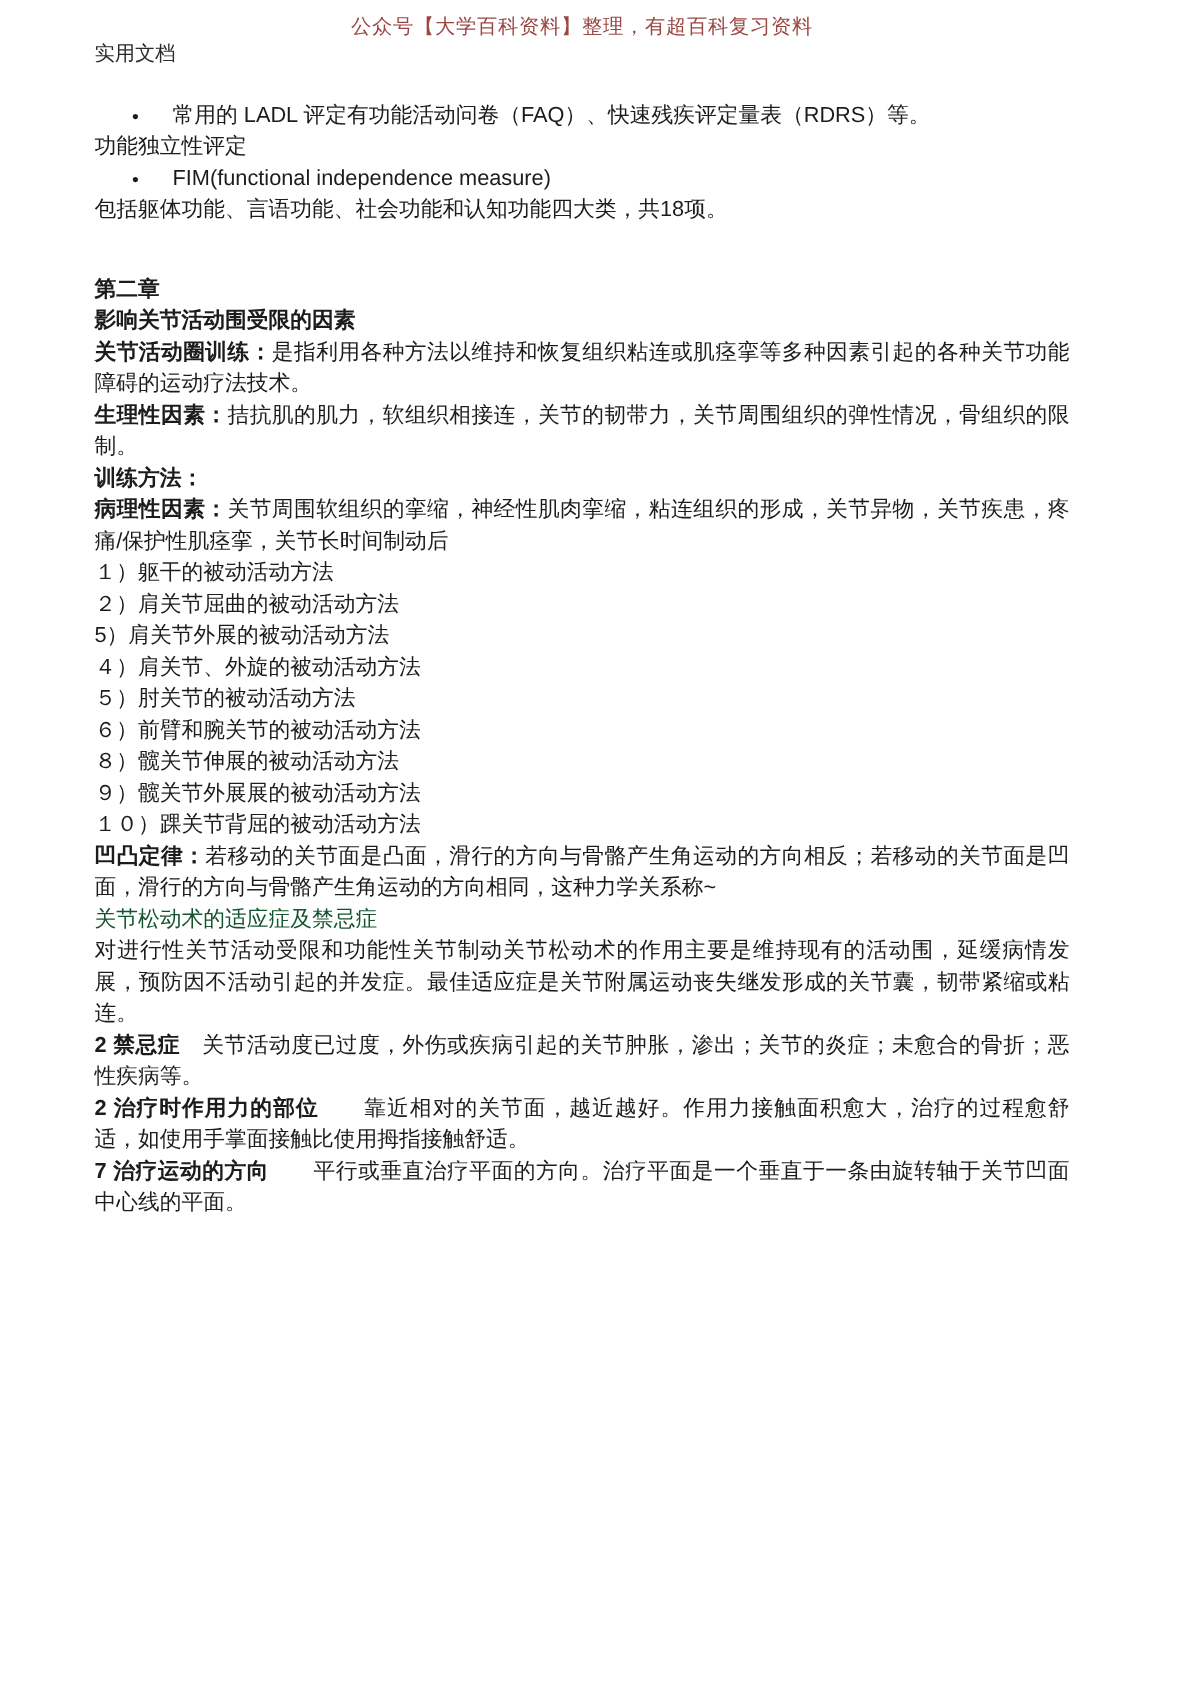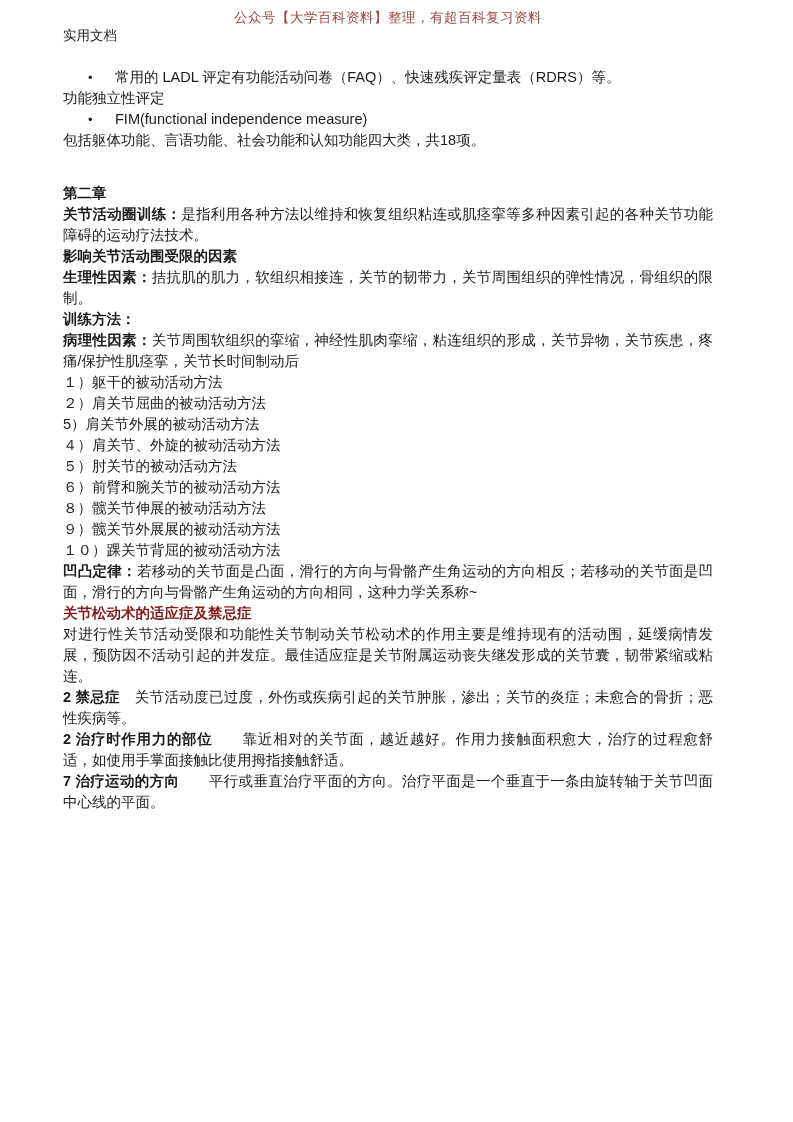--- a/index.html
+++ b/index.html
@@ -27,21 +27,21 @@
   }
   .content{
     margin-top:22px;
     font-size:14.5px;
     line-height:21px;
     text-align:justify;
   }
   .p{margin:0;padding:0;}
   .p .lbl{font-weight:bold;}
   .p.heading{font-weight:bold;}
-  .p.heading-red{font-weight:bold;color:#7f1d1d;}
+  .p.heading-red{font-weight:normal;color:#14532d;}
   .p.gap-top{margin-top:32px;}
   .p.bullet{position:relative;padding-left:52px;}
   .p.bullet .dot{
     position:absolute;left:25px;top:0;
     font-size:13px;
   }
 </style>
 </head>
 <body>
 
@@ -56,23 +56,23 @@
     <p class="p bullet"><span class="dot">•</span><span class="txt">常用的 LADL 评定有功能活动问卷（FAQ）、快速残疾评定量表（RDRS）等。</span></p>
 
     <p class="p"><span class="txt">功能独立性评定</span></p>
 
     <p class="p bullet"><span class="dot">•</span><span class="txt">FIM(functional independence measure)</span></p>
 
     <p class="p"><span class="txt">包括躯体功能、言语功能、社会功能和认知功能四大类，共18项。</span></p>
 
     <p class="p heading gap-top"><span class="txt">第二章</span></p>
 
+    <p class="p heading"><span class="txt">影响关节活动围受限的因素</span></p>
+
     <p class="p"><span class="lbl">关节活动圈训练：</span><span class="txt">是指利用各种方法以维持和恢复组织粘连或肌痉挛等多种因素引起的各种关节功能障碍的运动疗法技术。</span></p>
-
-    <p class="p heading"><span class="txt">影响关节活动围受限的因素</span></p>
 
     <p class="p"><span class="lbl">生理性因素：</span><span class="txt">拮抗肌的肌力，软组织相接连，关节的韧带力，关节周围组织的弹性情况，骨组织的限制。</span></p>
 
     <p class="p heading"><span class="txt">训练方法：</span></p>
 
     <p class="p"><span class="lbl">病理性因素：</span><span class="txt">关节周围软组织的挛缩，神经性肌肉挛缩，粘连组织的形成，关节异物，关节疾患，疼痛/保护性肌痉挛，关节长时间制动后</span></p>
 
     <p class="p"><span class="txt">１）躯干的被动活动方法</span></p>
     <p class="p"><span class="txt">２）肩关节屈曲的被动活动方法</span></p>
     <p class="p"><span class="txt">5）肩关节外展的被动活动方法</span></p>

